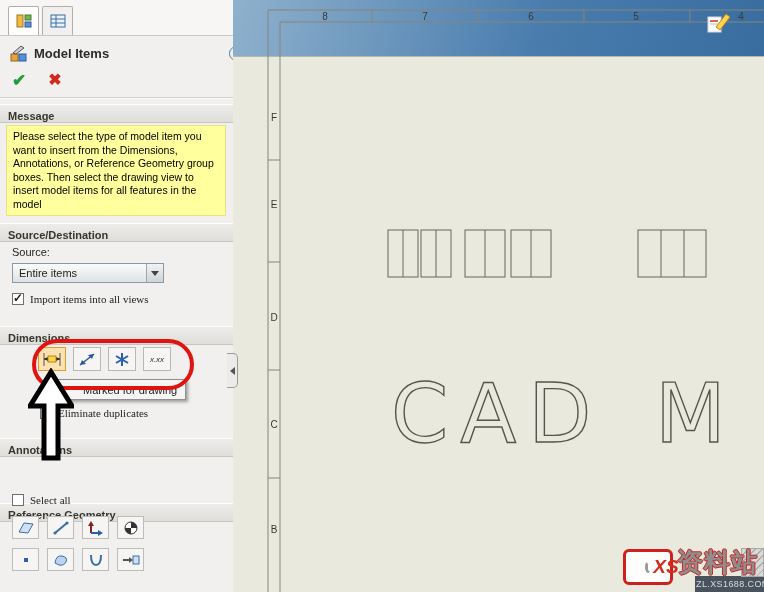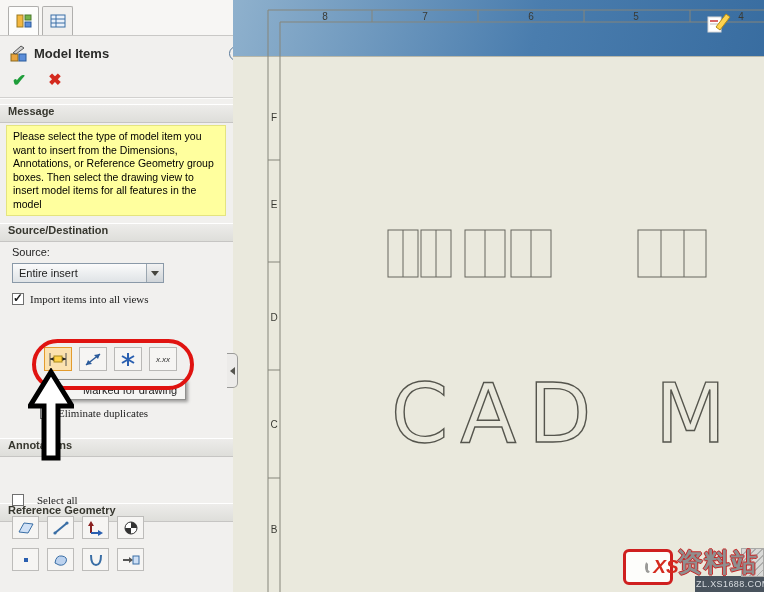--- a/index.html
+++ b/index.html
@@ -14,42 +14,42 @@
   .tab.active { background:#f1f0ee; }
 
   .title-row { position:absolute; left:10px; top:44px; right:8px; height:18px; display:flex; align-items:center; }
   .title-row .t { font-size:13px; font-weight:bold; color:#2b2b29; margin-left:7px; flex:1; }
   .help { width:15px; height:15px; border:1px solid #5a7a9a; border-radius:50%; color:#4a6a8a; font-size:11px; font-weight:bold; display:flex; align-items:center; justify-content:center; }
   .actions { position:absolute; left:12px; top:70px; display:flex; gap:22px; }
   .ok { color:#1f9e3a; font-size:17px; font-weight:bold; cursor:default; }
   .cancel { color:#d42a1e; font-size:16px; font-weight:bold; cursor:default; }
   .hr { position:absolute; left:0; right:0; top:97px; border-top:1px solid #d2d1cf; border-bottom:1px solid #fbfbfa; }
 
-  .sec-h { position:absolute; left:0; right:0; height:19px; padding:0 8px; display:flex; justify-content:space-between; align-items:flex-start;
+  .sec-h { position:absolute; left:0; right:0; height:19px; padding:0 8px; display:flex; justify-content:space-between; align-items:flex-end;
            background:linear-gradient(#edecea,#dededa); border-top:1px solid #ffffff; border-bottom:1px solid #c6c5c3;
            font-size:11px; font-weight:bold; color:#37372f; }
   .chev { display:inline-block; width:7px; height:7px; border-right:2px solid #55554f; border-bottom:2px solid #55554f; }
   .chev.up { transform:rotate(-135deg); margin-top:3px; }
   .chev.down { transform:rotate(45deg); margin-bottom:3px; }
 
   .msg { position:absolute; left:6px; top:125px; width:220px; background:#ffff9e; border:1px solid #e4e480;
          font-size:10.5px; line-height:13.5px; color:#000; padding:4px 6px; }
 
   .lbl { position:absolute; font-size:11px; color:#222; }
   .dropdown { position:absolute; left:12px; top:263px; width:152px; height:20px; border:1px solid #8a99a8;
               background:linear-gradient(#fbfbfb,#dfe3e6); font-size:11px; color:#222; display:flex; align-items:center; padding-left:6px; }
   .dd-btn { position:absolute; right:0; top:0; width:17px; height:100%; border-left:1px solid #9aa6b0;
             background:linear-gradient(#f2f2f2,#cfd4d8); display:flex; align-items:center; justify-content:center; }
   .dd-arrow { width:0; height:0; border:4px solid transparent; border-top:5px solid #44443e; margin-top:5px; }
 
   .cb-row { position:absolute; display:flex; align-items:center; font-size:11px; color:#222;font-family:Liberation Serif, serif; }
   .cb { width:12px; height:12px; border:1px solid #707070; background:#fff; display:inline-block; position:relative; margin-right:6px; flex:none; }
   .cb.checked::after { content:"✓"; position:absolute; left:0; top:-3px; font-size:12px; font-weight:bold; color:#1a1a1a; }
 
-  .dimbtns { position:absolute; left:44px; top:347px; display:flex; gap:7px; }
+  .dimbtns { position:absolute; left:38px; top:347px; display:flex; gap:7px; }
   .ibtn { width:28px; height:24px; border:1px solid #b9b8b6; background:#f6f5f3; display:flex; align-items:center; justify-content:center; }
   .ibtn.selected { border:1px solid #e39b2d; background:#fbe2b0; }
   .xicon { font-size:8px; font-style:italic; color:#333; }
 
   .rg-row { position:absolute; left:12px; display:flex; gap:8px; }
   .rbtn { width:27px; height:23px; border:1px solid #bdbcba; background:#f6f5f3; display:flex; align-items:center; justify-content:center; }
 
   
   .red-oval { position:absolute; left:32px; top:339px; width:162px; height:51px; border:4px solid #e01310; border-radius:26px; z-index:25; }
   .tooltip { position:absolute; left:44px; top:379px; height:21px; background:#f5f5f3; border:1px solid #8f8f8d;
@@ -125,30 +125,34 @@
       <span class="chev up"></span>
     </div>
     <div class="msg">Please select the type of model item you want to insert from the Dimensions, Annotations, or Reference Geometry group boxes. Then select the drawing view  to insert model items for all features in the model</div>
 
     <div class="sec-h" style="top:223px;">
       <span>Source/Destination</span>
       <span class="chev up"></span>
     </div>
     <div class="lbl" style="left:12px; top:246px;">Source:</div>
     <div class="dropdown">
-      <span>Entire insert</span>
+      <span>Entire items</span>
       <span class="dd-btn">
           <span class="dd-arrow"></span>
         </span>
     </div>
     <label class="cb-row" style="left:12px; top:293px;">
       <span class="cb checked"></span>
       <span>Import items into all views</span>
     </label>
 
+    <div class="sec-h" style="top:326px;">
+      <span>Dimensions</span>
+      <span class="chev up"></span>
+    </div>
     <div class="dimbtns">
       <div class="ibtn selected">
         <svg width="20" height="15">
           <line x1="2" y1="1" x2="2" y2="14" stroke="#555"></line>
           <line x1="18" y1="1" x2="18" y2="14" stroke="#555"></line>
           <line x1="2" y1="7" x2="18" y2="7" stroke="#222"></line>
           <path d="M2 7 l5 -2.5 v5 Z" fill="#222"></path>
             <path d="M18 7 l-5 -2.5 v5 Z" fill="#222"></path>
           <rect x="6" y="4" width="8" height="6" fill="#ffd24a" stroke="#a98a1a"></rect>
         </svg>
@@ -180,21 +184,21 @@
 
     <div class="sec-h" style="top:438px;">
       <span>Annotations</span>
       <span class="chev down"></span>
     </div>
 
     <div class="sec-h" style="top:471px;margin-top:32px;">
       <span>Reference Geometry</span>
       <span class="chev up"></span>
     </div>
-    <label class="cb-row" style="left:12px; top:494px;gap:7px;">
+    <label class="cb-row" style="left:12px; top:494px;">
       <span class="cb"></span>
       <span>Select all</span>
     </label>
 
     <div class="rg-row" style="top:516px;">
       <div class="rbtn">
         <svg width="18" height="16">
           <polygon points="2,12 7,3 16,4 11,13" fill="#cfe0f5" stroke="#3a6ea5"></polygon>
         </svg>
       </div>

